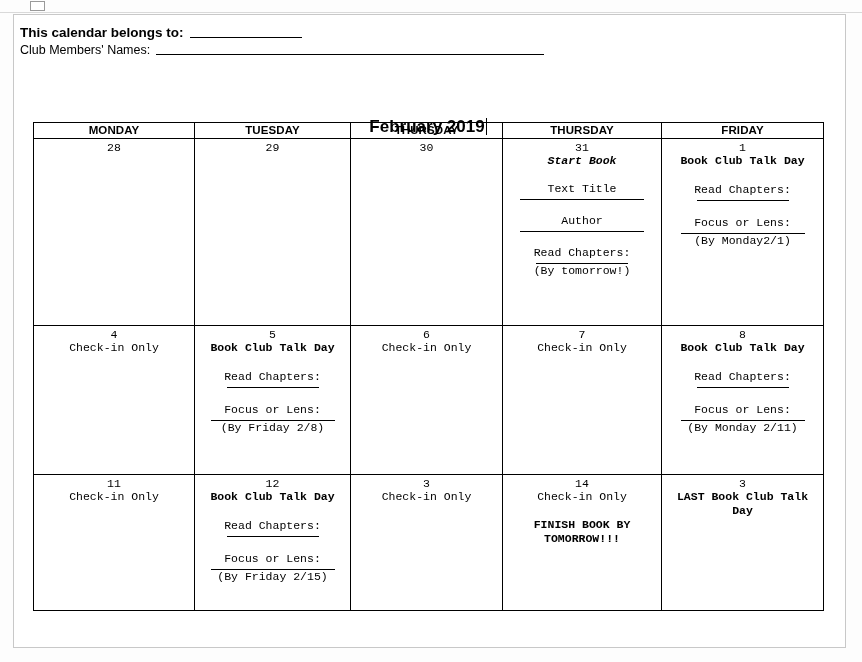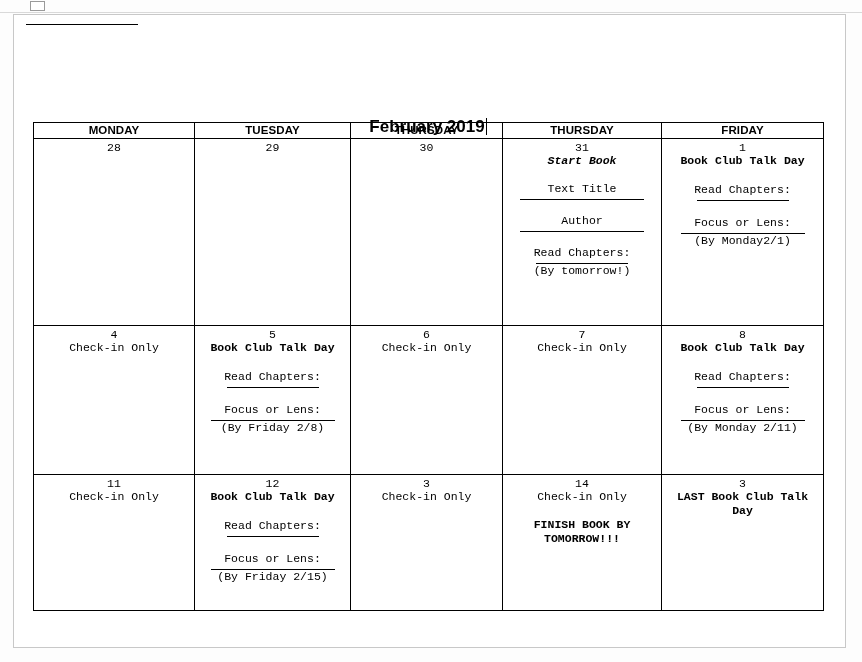--- a/index.html
+++ b/index.html
@@ -162,23 +162,28 @@
 
   <div class="ruler-strip">
     <div class="indent-marker"></div>
   </div>
 
   <div class="page-sheet"></div>
 
   <div class="hdr">
 
     <div class="hdr-line hdr-line1">
+      <span>This calendar belongs to:</span>
       <span class="blank-rule rule-short"></span>
     </div>
 
+    <div class="hdr-line hdr-line2">
+      <span>Club Members' Names:</span>
+      <span class="blank-rule rule-long"></span>
+    </div>
 
   </div>
 
   <div class="month-title-row">
     <span>February 2019</span><span class="caret"></span>
   </div>
 
   <table class="cal">
     <colgroup>
       <col class="c0">

